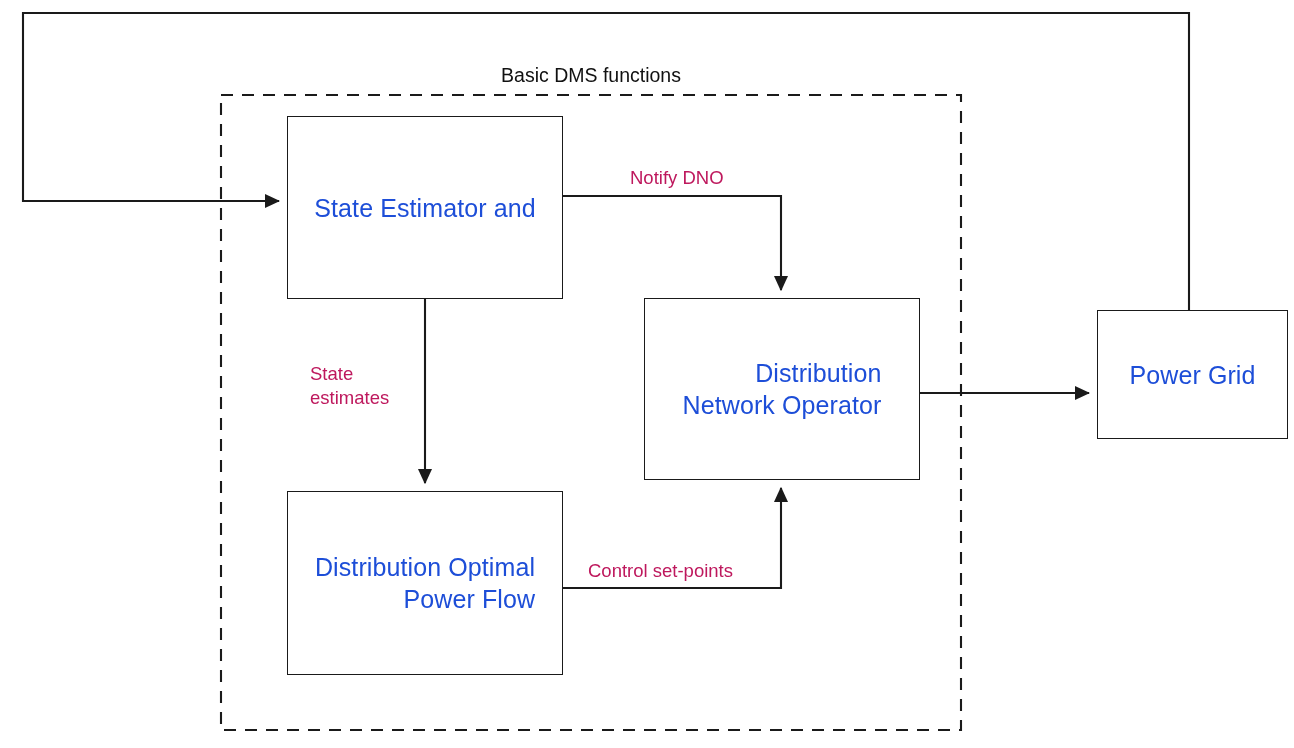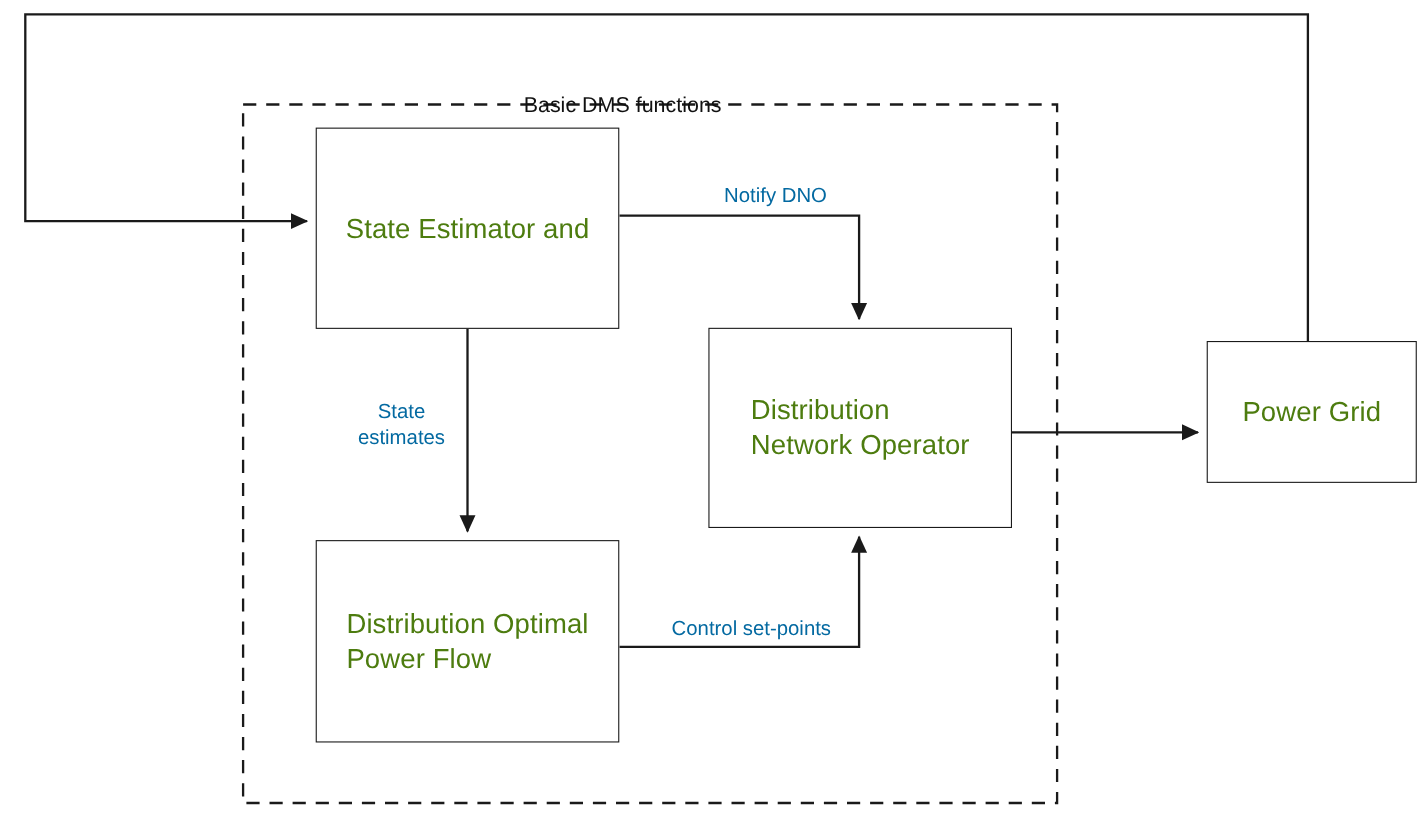--- a/index.html
+++ b/index.html
@@ -27,36 +27,36 @@
     pointer-events: none;
   }
   .node-box {
     position: absolute;
     box-sizing: border-box;
     border: 1.6px solid #1a1a1a;
     background: #ffffff;
     display: flex;
     align-items: center;
     justify-content: center;
-    text-align: left;
-    color: #4d7c0f;
+    text-align: right;
+    color: #1d4ed8;
     font-size: 25px;
     line-height: 1.28;
     letter-spacing: 0.1px;
   }
   .node-box .node-label {
     display: block;
     padding: 0 6px;
   }
   .edge-label {
     position: absolute;
-    color: #0369a1;
+    color: #be185d;
     font-size: 18.5px;
     line-height: 1.3;
-    text-align: center;
+    text-align: left;
     white-space: pre-line;
     background: transparent;
   }
   .group-title {
     position: absolute;
     color: #111111;
     font-size: 19.5px;
     line-height: 1.2;
     text-align: center;
     white-space: nowrap;
@@ -88,21 +88,21 @@
 
     <path d="M 563 196 L 781 196 L 781 290" fill="none" stroke="#1a1a1a" stroke-width="2.1" marker-end="url(#arrowhead)"></path>
 
     <path d="M 425 299 L 425 483" fill="none" stroke="#1a1a1a" stroke-width="2.1" marker-end="url(#arrowhead)"></path>
 
     <path d="M 563 588 L 781 588 L 781 488" fill="none" stroke="#1a1a1a" stroke-width="2.1" marker-end="url(#arrowhead)"></path>
 
     <path d="M 920 393 L 1089 393" fill="none" stroke="#1a1a1a" stroke-width="2.1" marker-end="url(#arrowhead)"></path>
   </svg>
 
-  <div class="group-title" style="left:450px; top:64px; width:232px;margin-top:21px;">Basic DMS functions</div>
+  <div class="group-title" style="left:475px; top:64px; width:232px;">Basic DMS functions</div>
 
   <div class="node-box" style="left:287px; top:116px; width:276px; height:183px;">
     <span class="node-label"><span>State Estimator and</span><br></span>
   </div>
 
   <div class="node-box" style="left:287px; top:491px; width:276px; height:184px;">
     <span class="node-label"><span>Distribution Optimal</span><br><span>Power Flow</span></span>
   </div>
 
   <div class="node-box" style="left:644px; top:298px; width:276px; height:182px;">

